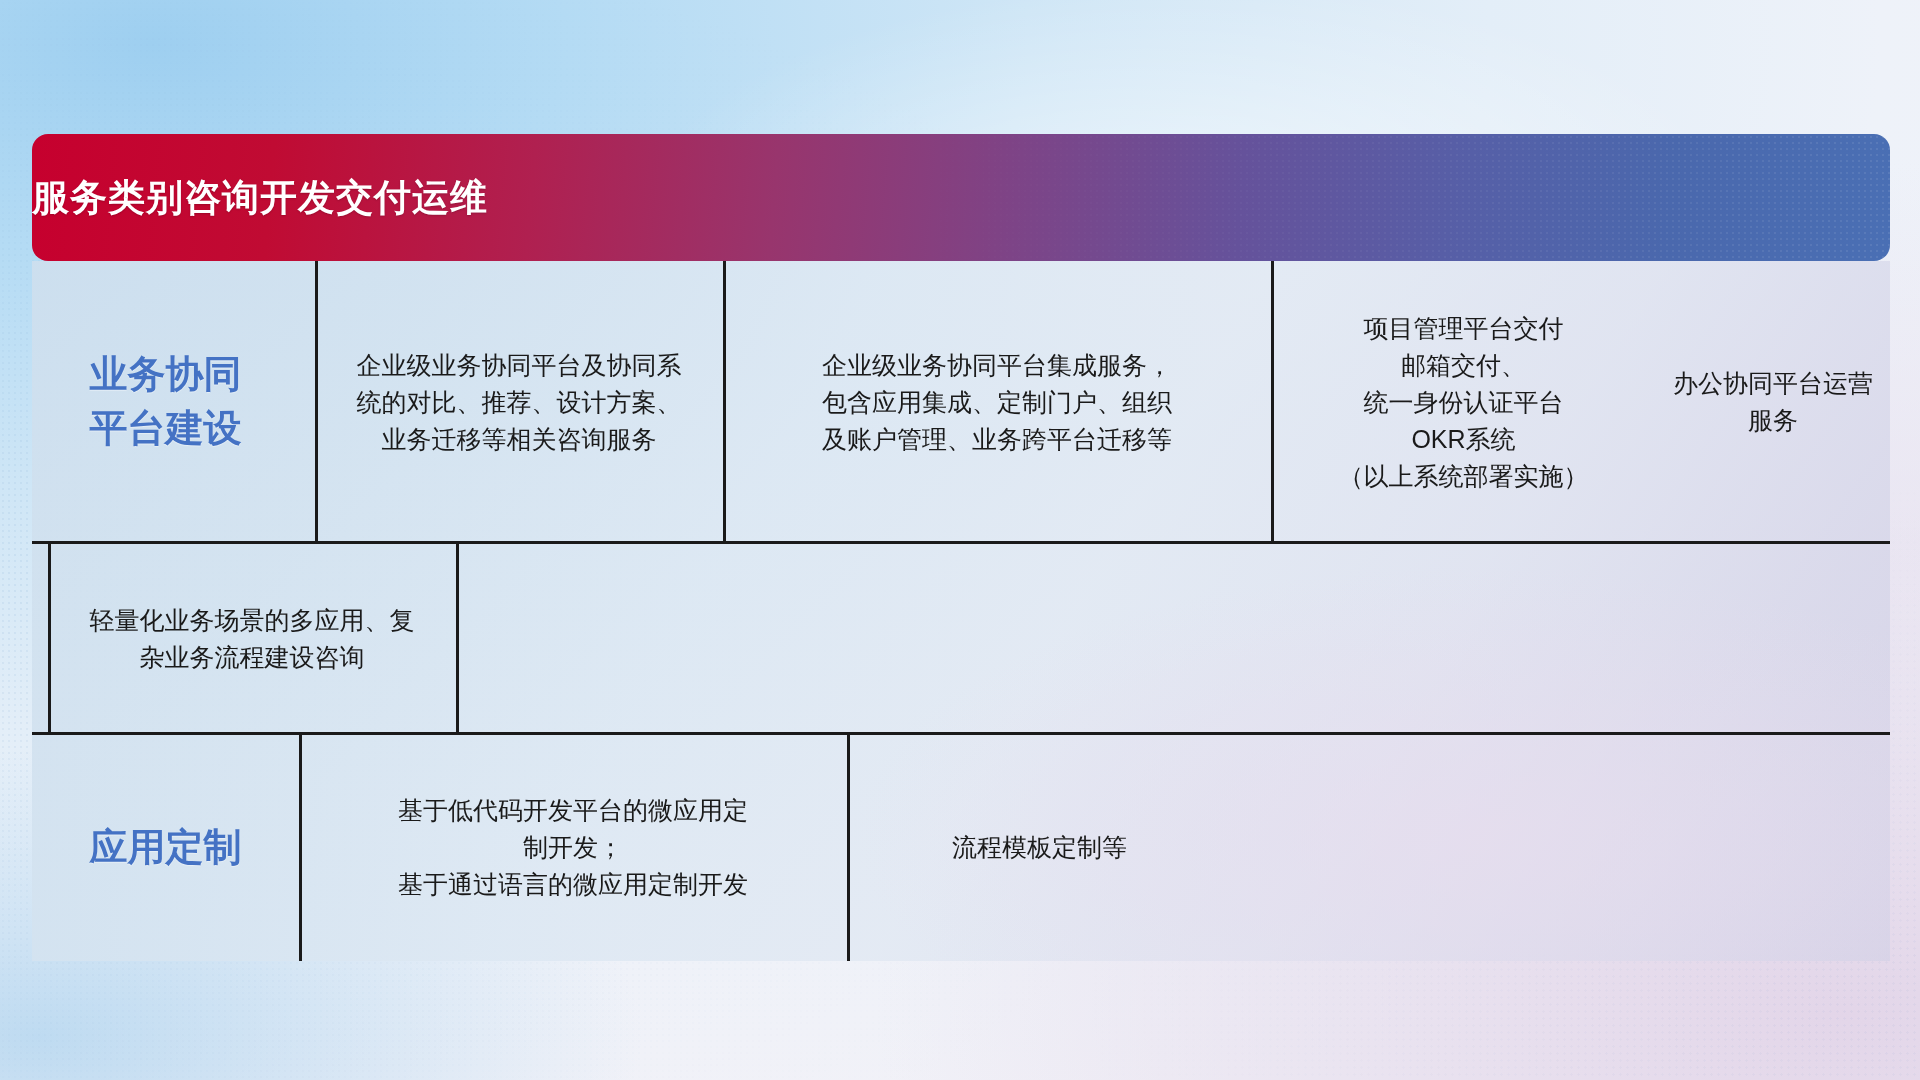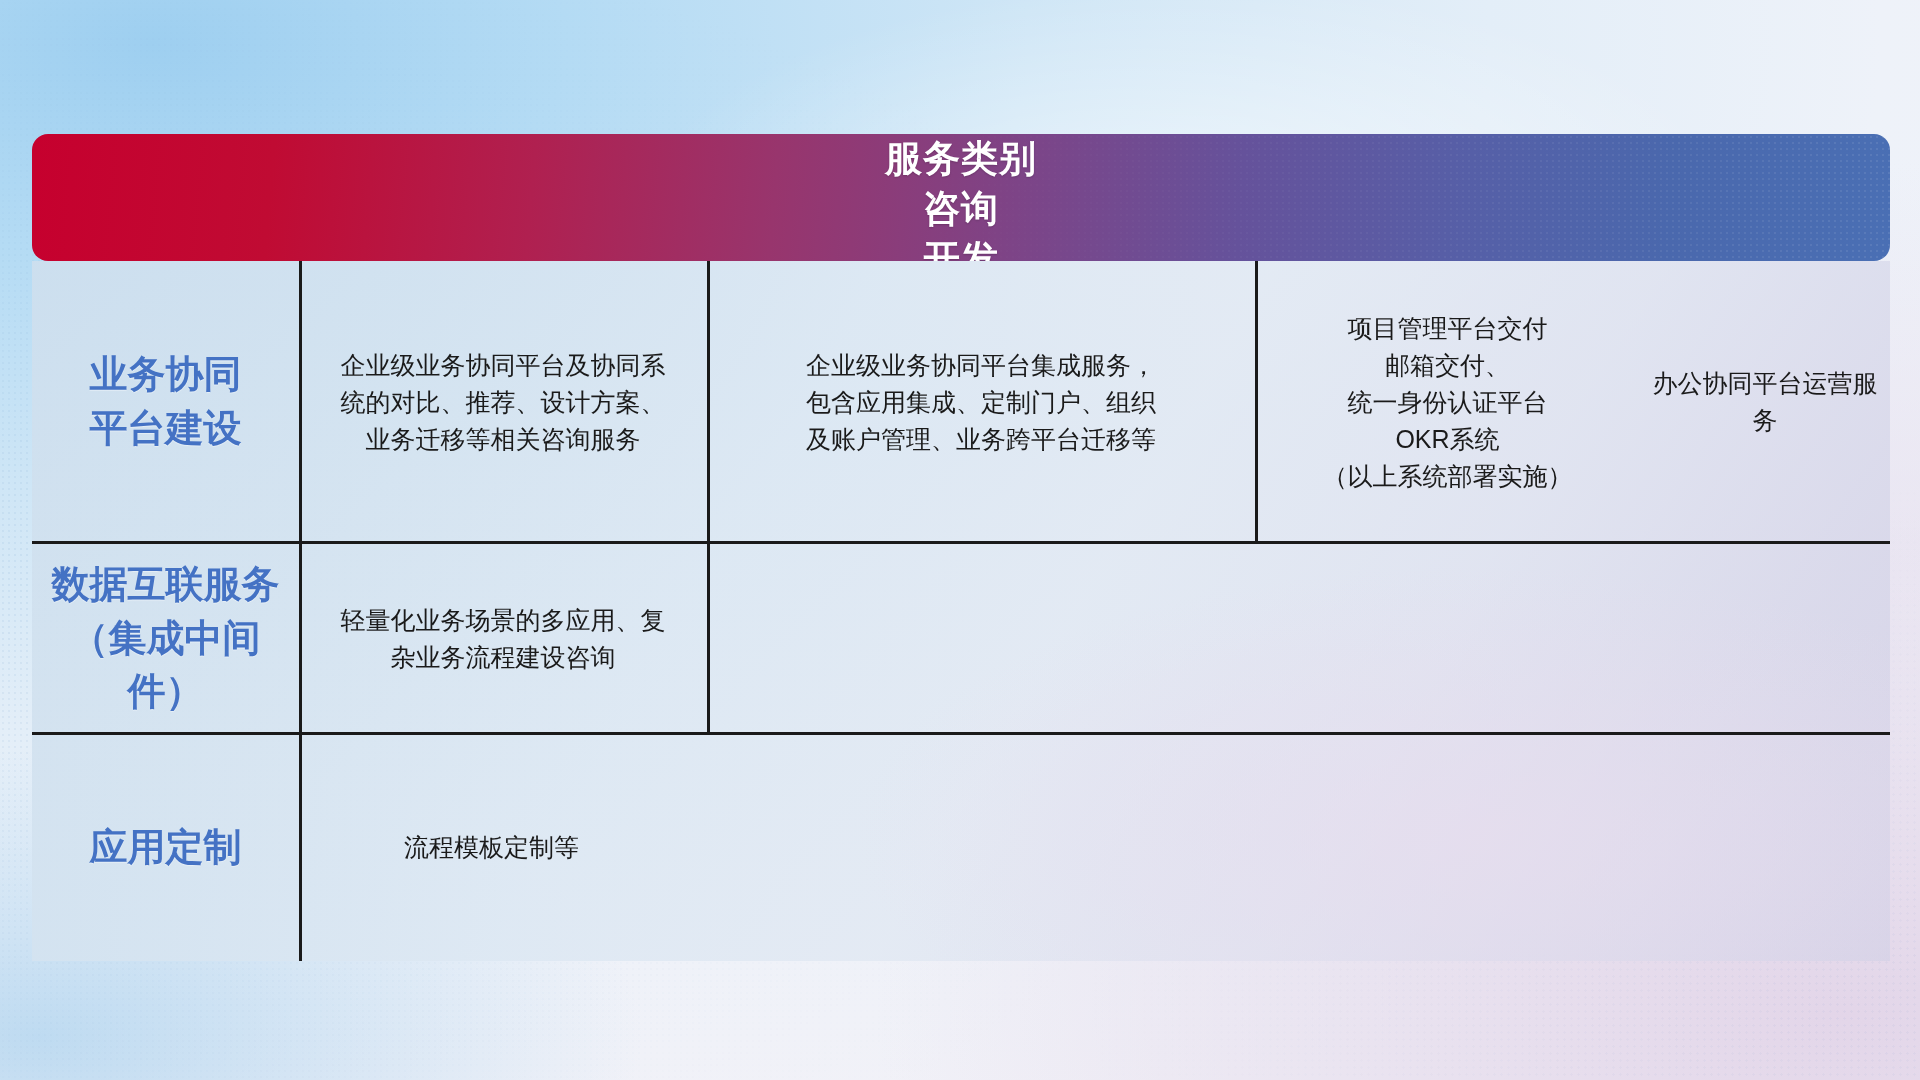--- a/index.html
+++ b/index.html
@@ -63,21 +63,20 @@
         #b02050 27%,
         #98356d 40%,
         #7d4487 53%,
         #65529b 65%,
         #565fa7 77%,
         #4a68ad 88%,
         #4a6fb4 100%);
     display: flex;
     align-items: center;
     overflow: hidden;
-    flex-direction: column;
   }
   .header-bar::after {
     content: "";
     position: absolute; inset: 0;
     background-image: radial-gradient(rgba(255,255,255,0.10) 1px, rgba(0,0,0,0) 1.3px);
     background-size: 6px 6px;
     -webkit-mask-image: linear-gradient(90deg, rgba(0,0,0,0) 45%, rgba(0,0,0,0.85) 100%);
             mask-image: linear-gradient(90deg, rgba(0,0,0,0) 45%, rgba(0,0,0,0.85) 100%);
     pointer-events: none;
   }
@@ -142,21 +141,21 @@
   }
   
   .cell.div-left::before {
     content: "";
     position: absolute; left: 0; top: 0; bottom: 0;
     width: 3px; background: #1a1a1a;
   }
   .row.r1 .cell.div-left::before { top: 0; }
 
   .cell.c1 { width: 267px; flex: none; }
-  .cell.c2 { width: 408px; flex: none; }
+  .cell.c2 { width: 408px; flex: none; margin-left: 16px; }
   .cell.c3 { width: 548px; flex: none; }
   .cell.c4 { width: 385px; flex: none; }
   .cell.c5 { flex: 1 1 auto; }
 
   .cell.c1 .rowlabel {
     color: #4472c4;
     font-size: 38px;
     font-weight: bold;
     line-height: 1.42;
     white-space: pre-line;
@@ -198,33 +197,32 @@
 及账户管理、业务跨平台迁移等</div>
         <div class="cell c4 div-left">项目管理平台交付
 邮箱交付、
 统一身份认证平台
 OKR系统
 （以上系统部署实施）</div>
         <div class="cell c5">办公协同平台运营服务</div>
       </div>
 
       <div class="row r2">
-        <div class="cell c1">
-          <div class="rowlabel">数据互联服务
-（集成中间件）</div>
-        </div>
         <div class="cell c2 div-left">轻量化业务场景的多应用、复
 杂业务流程建设咨询</div>
         <div class="cell c4 div-left"></div>
         <div class="cell c5"></div>
       </div>
 
       <div class="row r3">
         <div class="cell c1">
           <div class="rowlabel">应用定制</div>
         </div>
+        <div class="cell c3 div-left">基于低代码开发平台的微应用定
+制开发；
+基于通过语言的微应用定制开发</div>
         <div class="cell c4 div-left">流程模板定制等</div>
         <div class="cell c5"></div>
       </div>
 
     </div>
   </div>
 </div>
 
 </body></html>

